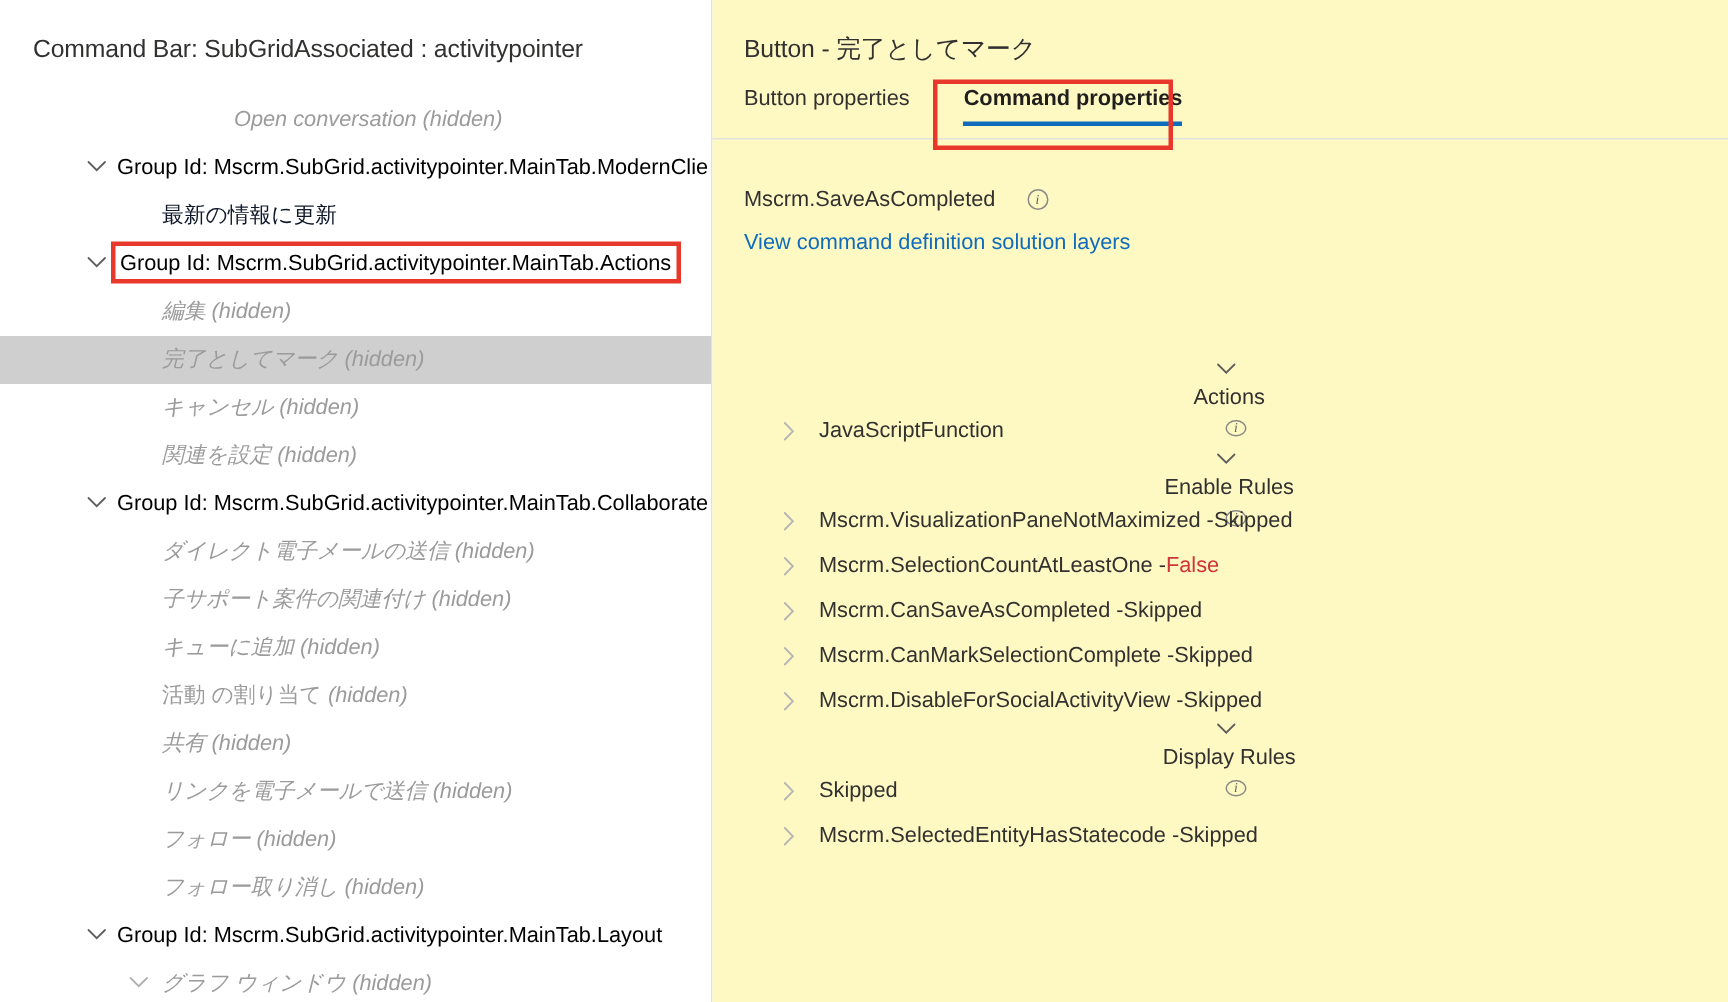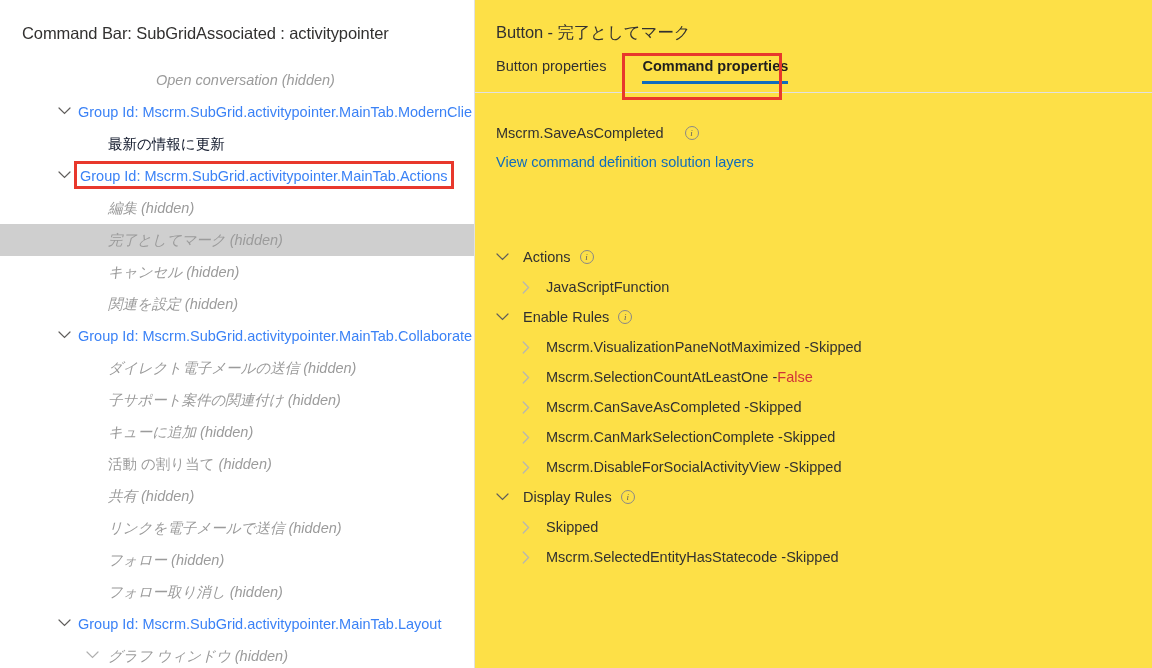--- a/index.html
+++ b/index.html
@@ -63,21 +63,21 @@
     top: 0;
     width: 16px; height: 32px;
     display: inline-block;
   }
   .tree-row .chev svg { display:block; margin: 11px 0 0 0; }
   .tree-row .lbl {
     position: absolute;
     top: 0;
     white-space: nowrap;
   }
-  .lbl.group { color: #3b82f6; text-align: right; }
+  .lbl.group { color: #000000; text-align: right; }
   .lbl.hidden-item {
     color: #9b9b9b;
     font-style: italic;
   }
   .lbl.hidden-item .nm { font-style: normal; }
   .lbl.plain { color: #0f172a; }
 
   
   #tree-red-box {
     position: absolute;
@@ -94,21 +94,21 @@
     left: 461px; top: 64px;
     width: 10px; height: 604px;
     background: transparent;
   }
 
   
   #right-pane {
     position: absolute;
     left: 475px; top: 0;
     width: 677px; height: 668px;
-    background: #fde047;
+    background: #fef9c3;
   }
   #panel-title {
     position: absolute;
     left: 21px; top: 22px;
     font-size: 16.5px;
     color: #323130;
     white-space: nowrap;
     letter-spacing: -0.1px;
   }
   #tabs {
@@ -181,20 +181,21 @@
   .rule-head {
     position: relative;
     height: 30px;
     line-height: 30px;
     padding-left: 21px;
     font-size: 14.5px;
     color: #323130;
     display: flex;
     align-items: center;
     white-space: nowrap;
+    flex-direction: column;
   }
   .rule-head .chev-d { margin-right: 14px; display: flex; align-items: center; }
   .rule-head .rh-label { margin-right: 9px; }
   .rule-item {
     position: relative;
     height: 30px;
     line-height: 30px;
     padding-left: 47px;
     font-size: 14.5px;
     color: #323130;

